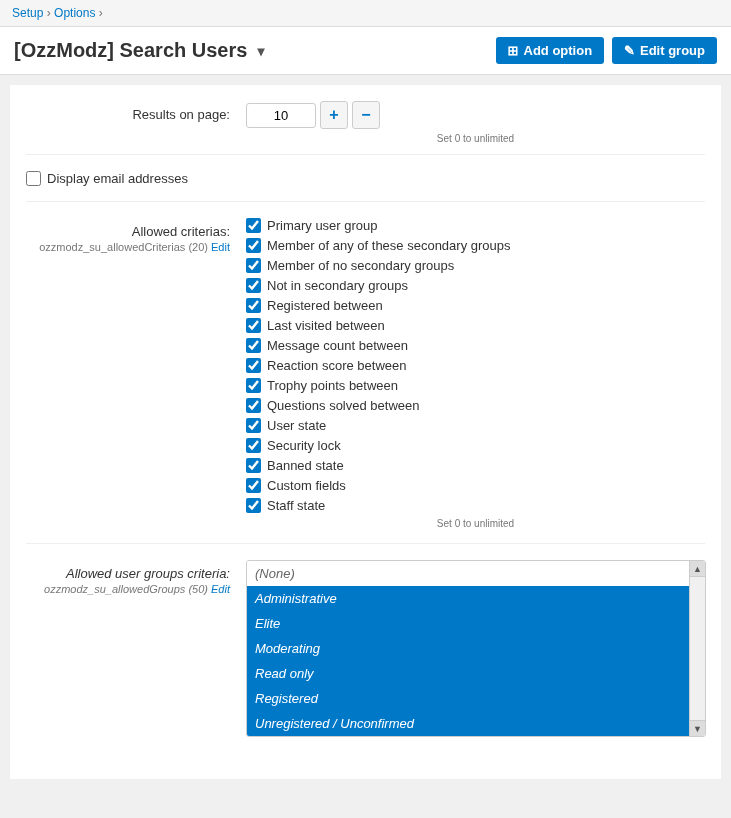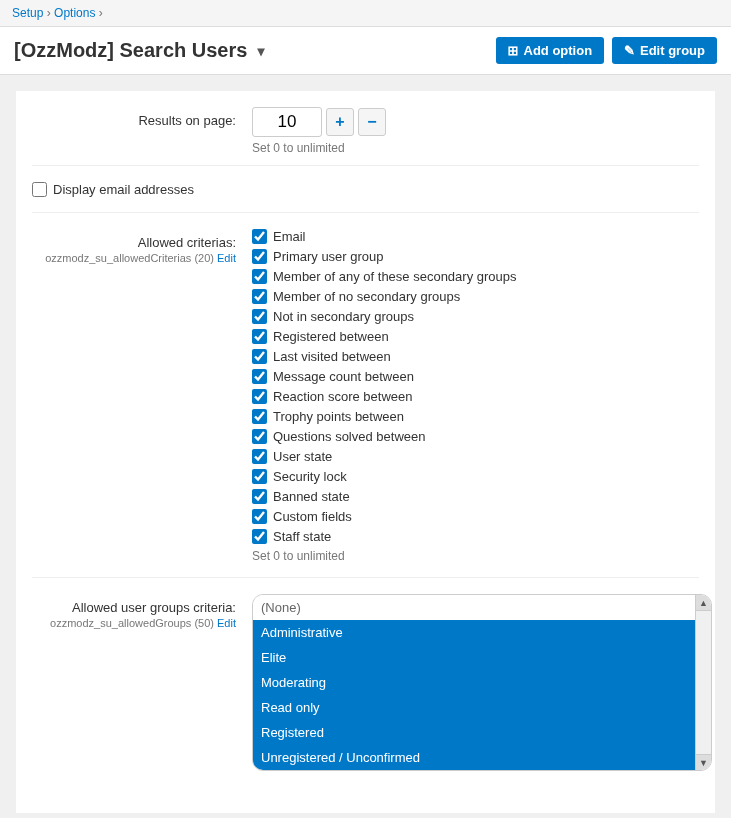--- a/index.html
+++ b/index.html
@@ -71,21 +71,21 @@
     }
     .btn-secondary {
       background: #0078c8;
       color: #fff;
     }
 
     
     .main-content {
       background: #fff;
       padding: 16px 16px;
-      margin: 16px;
+      margin: 10px;
     }
 
     
     .form-row {
       display: flex;
       align-items: flex-start;
       margin-bottom: 16px;
       padding-bottom: 10px;
       border-bottom: 1px solid #eee;
     }
@@ -118,41 +118,42 @@
       display: flex;
       align-items: center;
       gap: 4px;
       margin-bottom: 4px;
     }
     .number-input {
       width: 70px;
       padding: 4px 8px;
       border: 1px solid #ccc;
       border-radius: 3px;
-      font-size: 17px;
+      font-size: 13px;
       text-align: center;
     }
     .stepper-btn {
       width: 28px;
       height: 28px;
       border: 1px solid #ccc;
       background: #f5f5f5;
       border-radius: 3px;
       cursor: pointer;
       font-size: 16px;
       display: inline-flex;
       align-items: center;
       justify-content: center;
       color: #0078c8;
       font-weight: bold;
     }
     .hint-text {
-      font-size: 12px;
+      font-size: 10px;
       color: #777;
       margin-top: 2px;
+      text-align: center;
     }
 
     
     .checkbox-item {
       display: flex;
       align-items: center;
       gap: 6px;
       margin-bottom: 5px;
     }
     .checkbox-item input[type="checkbox"] {
@@ -164,40 +165,41 @@
     .checkbox-item label {
       font-size: 13px;
       color: #333;
       cursor: pointer;
     }
 
     
     .select-list {
       width: 460px;
       border: 1px solid #ccc;
-      border-radius: 11px;
+      border-radius: 3px;
       overflow: hidden;
       position: relative;
     }
     .select-option {
       padding: 5px 8px;
       font-size: 13px;
       cursor: pointer;
     }
     .select-option.none {
       color: #666;
       background: #fff;
     }
     .select-option.selected {
       background: #0078c8;
       color: #fff;
     }
 
     .form-row:last-of-type {
       border-bottom: none;
+      font-style: italic;
     }
 
     .criteria-section {
       margin-bottom: 4px;
     }
   </style>
 </head>
 <body>
 
 <div class="breadcrumb">
@@ -252,24 +254,20 @@
   <div class="form-row">
     <div class="form-label-col">
       <div class="form-label-main">Allowed criterias:</div>
       <div class="form-label-sub">
         <span>ozzmodz_su_allowedCriterias (20)</span>
         <a href="#">Edit</a>
       </div>
     </div>
     <div class="form-control-col criteria-section" id="criterias-list">
 
-        <div class="checkbox-item">
-          <input type="checkbox" id="criteria_1" checked="" style="">
-          <label for="criteria_1">Email</label>
-        </div>
         <div class="checkbox-item">
           <input type="checkbox" id="criteria_2" checked="" style="">
           <label for="criteria_2">Primary user group</label>
         </div>
         <div class="checkbox-item">
           <input type="checkbox" id="criteria_3" checked="" style="">
           <label for="criteria_3">Member of any of these secondary groups</label>
         </div>
         <div class="checkbox-item">
           <input type="checkbox" id="criteria_4" checked="" style="">

